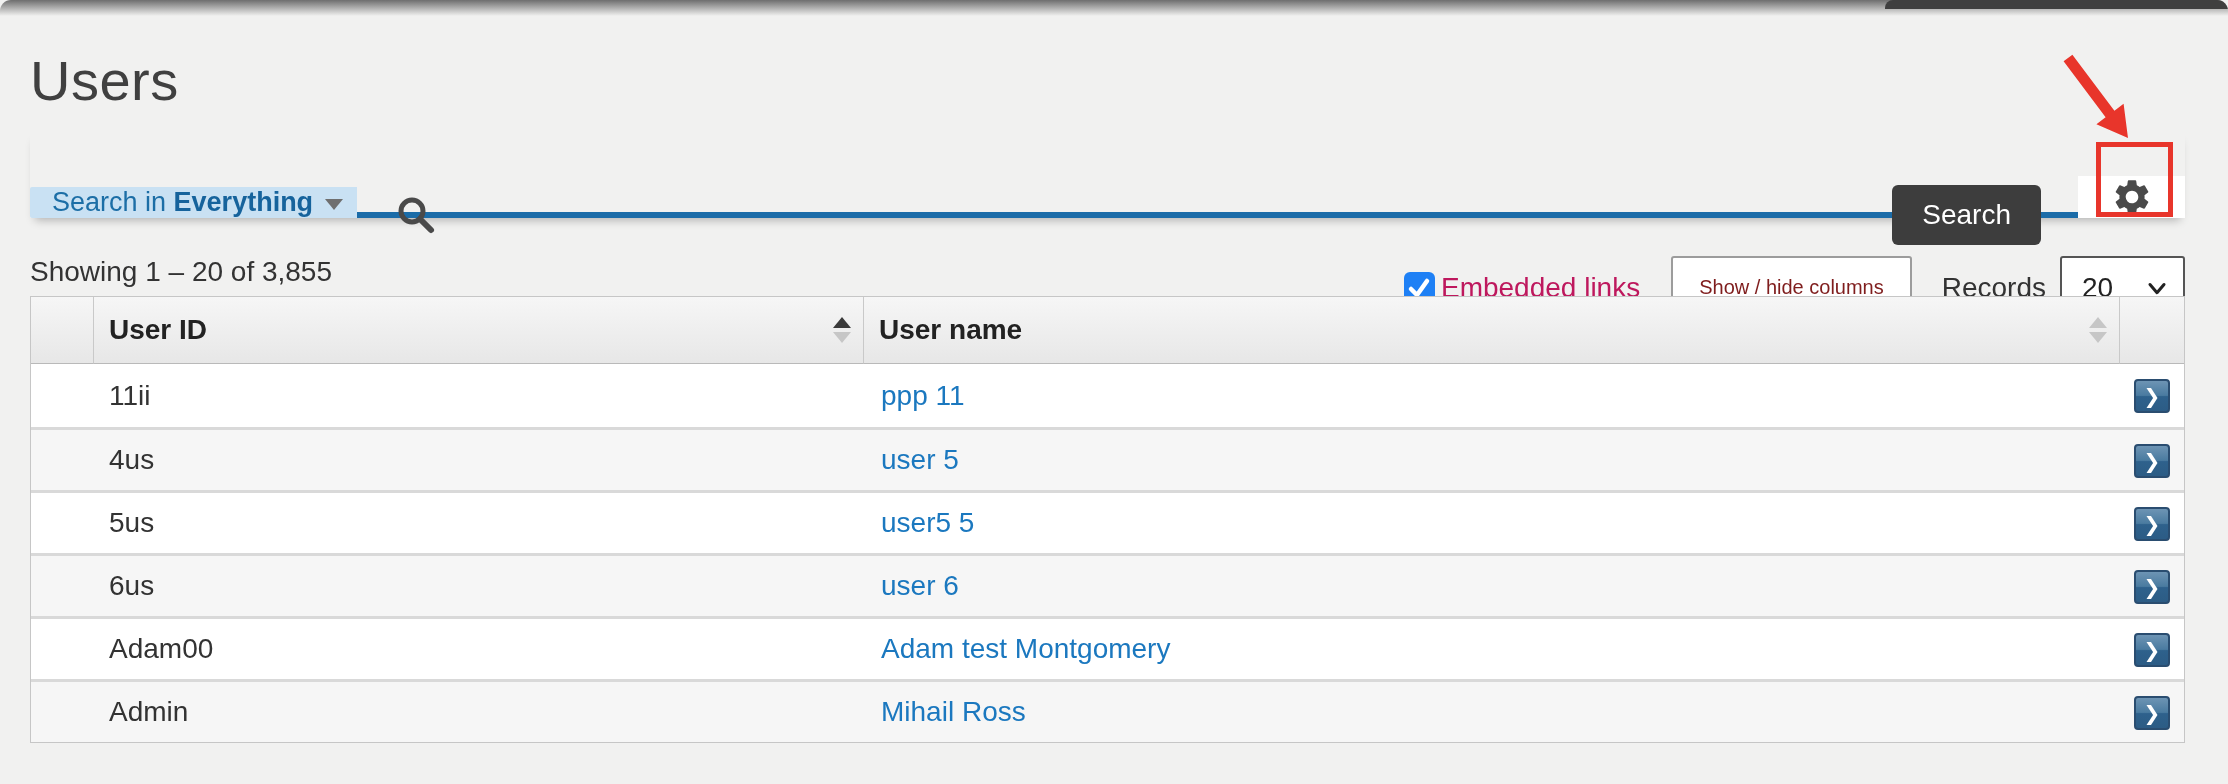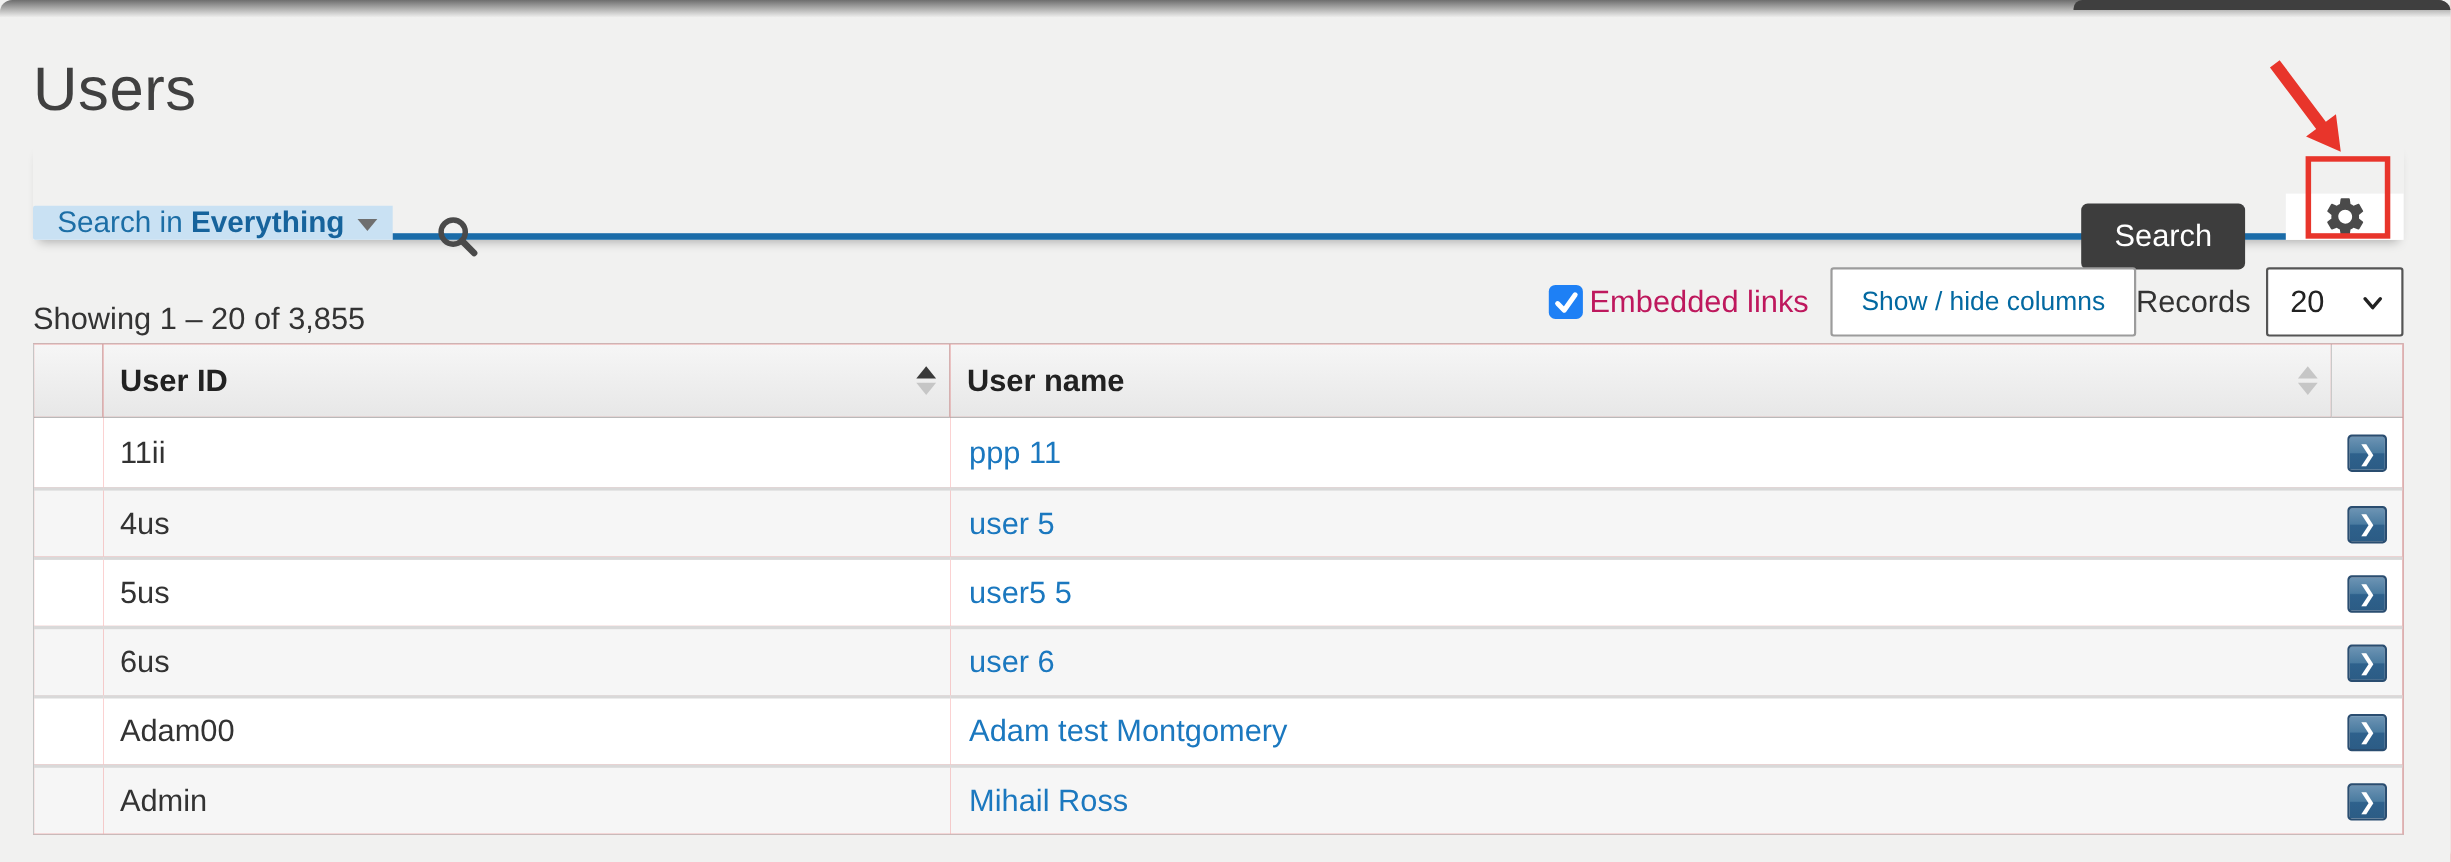--- a/index.html
+++ b/index.html
@@ -39,41 +39,41 @@
     padding:14px 30px; cursor:pointer; font-family:inherit; }
   .gear-btn { width:107px; margin-left:0; background:#fff; display:flex; align-items:center;
     justify-content:center; border:none; cursor:pointer; }
 
   
   .anno-rect { position:absolute; left:2096px; top:142px; width:77px; height:75px;
     border:5px solid #e8352b; pointer-events:none; }
   .anno-arrow { position:absolute; left:2030px; top:40px; pointer-events:none; }
 
   
-  .toolbar { position:absolute; left:30px; top:240px; width:2155px; height:66px;
-    display:flex; align-items:flex-end; }
+  .toolbar { position:absolute; left:30px; top:256px; width:2155px; height:66px;
+    display:flex; align-items:flex-start; }
   .showing { font-size:28px; color:#333; }
   .tb-right { margin-left:auto; display:flex; align-items:center; }
   .checkbox { width:31px; height:31px; background:#1e80f5; border-radius:6px;
     display:flex; align-items:center; justify-content:center; cursor:pointer; }
   .cb-label { font-size:28px; color:#be185d; margin-left:6px; cursor:pointer; }
-  .cols-btn { margin-left:20px; height:63px; padding:0 26px; background:#fff;
-    border:2px solid #9c9c9c; border-radius:3px; font-size:24px; color:#0369a1;
+  .cols-btn { margin-left:31px; height:63px; padding:0 26px; background:#fff;
+    border:2px solid #9c9c9c; border-radius:3px; font-size:20px; color:#7f1d1d;
     font-family:inherit; cursor:pointer; }
-  .records-label { font-size:28px; color:#333; }
+  .records-label { margin-left:30px; font-size:28px; color:#333; }
   .records-select { margin-left:14px; width:125px; height:63px; background:#fff;
     border:2px solid #555; border-radius:3px; display:flex; align-items:center;
     padding:0 12px 0 20px; cursor:pointer; }
   .records-value { font-size:28px; color:#222; }
   .records-chevron { margin-left:auto; display:flex; }
 
   
-  .users-table { position:absolute; left:30px; top:312px; width:2155px;
+  .users-table { position:absolute; left:30px; top:296px; width:2155px;
     border-collapse:separate; border-spacing:0; table-layout:fixed;
-    border:1px solid #c6c6c6; background:#ef4444; }
+    border:1px solid #c6c6c6; background:#0c4a6e; }
   .users-table thead th { height:67px; background:linear-gradient(#f6f6f6,#e7e7e7);
     border-right:1px solid #c9c9c9; border-bottom:1px solid #b9b9b9;
     font-size:28px; font-weight:700; color:#222; text-align:left; position:relative; }
   .users-table thead th:last-child { border-right:none; }
   .th-label { padding-left:15px; }
   .sort-group { position:absolute; right:12px; top:50%; transform:translateY(-50%);
     display:flex; flex-direction:column; align-items:center; cursor:pointer; }
   .tri-up { width:0; height:0; border-left:9px solid transparent; border-right:9px solid transparent;
     border-bottom:11px solid #c6c6c6; margin-bottom:4px; }
   .tri-down { width:0; height:0; border-left:9px solid transparent; border-right:9px solid transparent;

